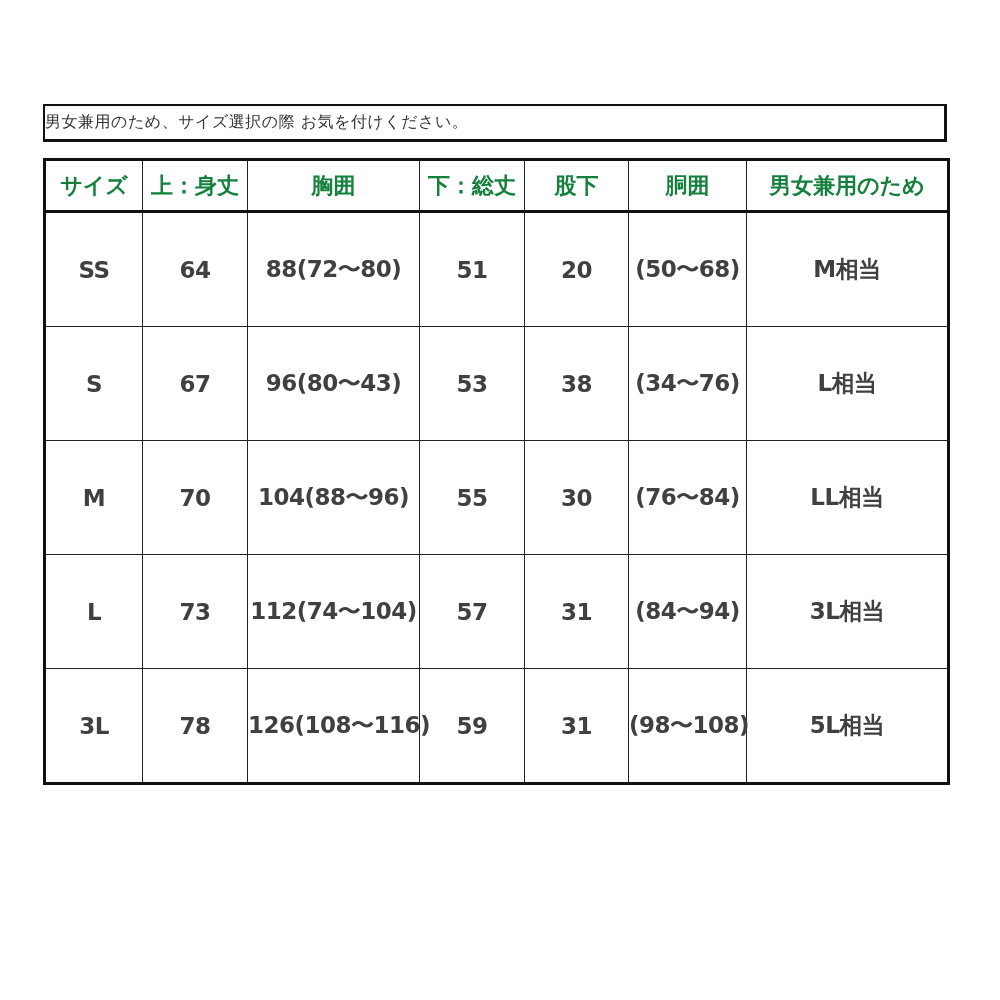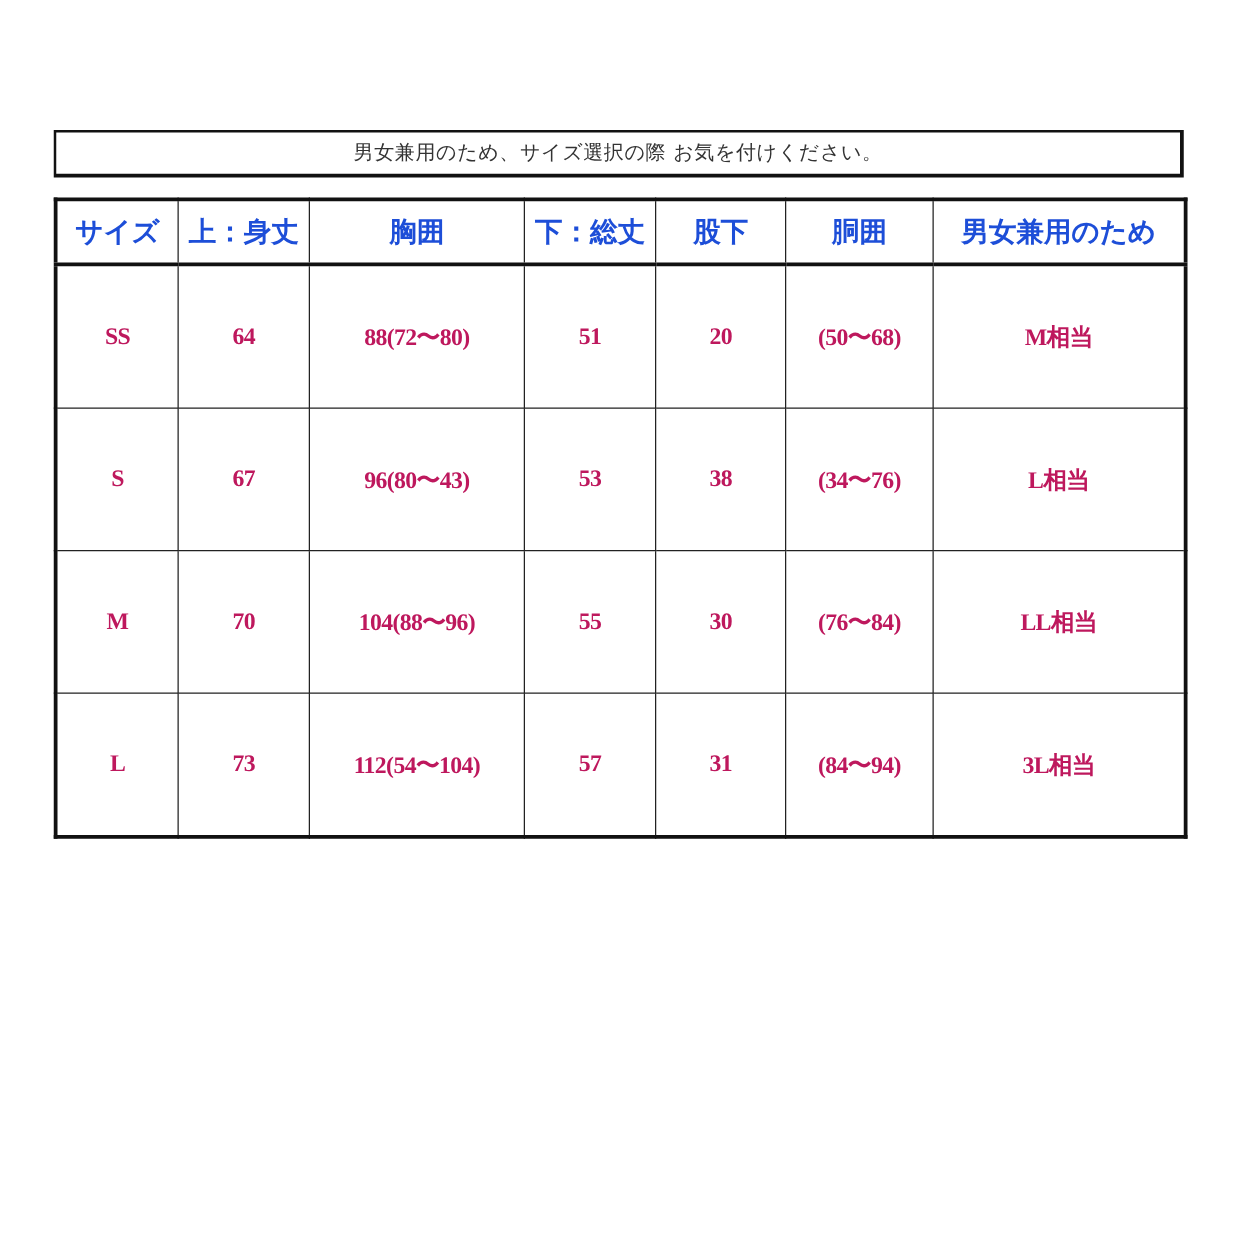--- a/index.html
+++ b/index.html
@@ -1,41 +1,40 @@
 <!DOCTYPE html>
 <html><head>
 <meta charset="utf-8">
 <style>
   html, body { margin: 0; padding: 0; background: #ffffff; }
   body { width: 1000px; height: 1000px; position: relative; overflow: hidden;
          font-family: "DejaVu Sans", "Liberation Sans", sans-serif; color: #111; }
   .notice {
     position: absolute; left: 43px; top: 104px; width: 899px; height: 33px;
     border: 2px solid #111; border-right-width: 3px; border-bottom-width: 3px;
-    display: flex; align-items: center; justify-content: center;
+    display: flex; align-items: center; justify-content: flex-start;
     font-size: 16px; color: #333; letter-spacing: 0.5px;
   }
   table.sizes {
     position: absolute; left: 43px; top: 158px;
     border-collapse: collapse; table-layout: fixed;
     width: 904px;
     border: 3px solid #111;
   }
   table.sizes th, table.sizes td {
     border: 1.5px solid #222; text-align: center; vertical-align: middle;
     padding: 0; white-space: nowrap; overflow: visible;
   }
   table.sizes thead th {
-    height: 49px; font-size: 22px; font-weight: bold; color: #1d4ed8;
+    height: 49px; font-size: 22px; font-weight: bold; color: #15803d;
     border-bottom: 3px solid #111;
   }
   table.sizes tbody td {
-    height: 113px; font-size: 19px; font-weight: bold; color: #be185d;
+    height: 113px; font-size: 23px; font-weight: bold; color: #404040;
     letter-spacing: -0.5px;
-    font-family: Liberation Serif, serif;
   }
 </style>
 </head>
 <body>
 
 <div class="notice">
   <span>男女兼用のため、サイズ選択の際 お気を付けください。</span>
 </div>
 
 <table class="sizes">
@@ -83,20 +82,29 @@
       <td>70</td>
       <td>104(88〜96)</td>
       <td>55</td>
       <td>30</td>
       <td>(76〜84)</td>
       <td>LL相当</td>
     </tr>
     <tr>
       <td>L</td>
       <td>73</td>
-      <td>112(54〜104)</td>
+      <td>112(74〜104)</td>
       <td>57</td>
       <td>31</td>
       <td>(84〜94)</td>
       <td>3L相当</td>
     </tr>
+    <tr>
+      <td>3L</td>
+      <td>78</td>
+      <td>126(108〜116)</td>
+      <td>59</td>
+      <td>31</td>
+      <td>(98〜108)</td>
+      <td>5L相当</td>
+    </tr>
   </tbody>
 </table>
 
 </body></html>

